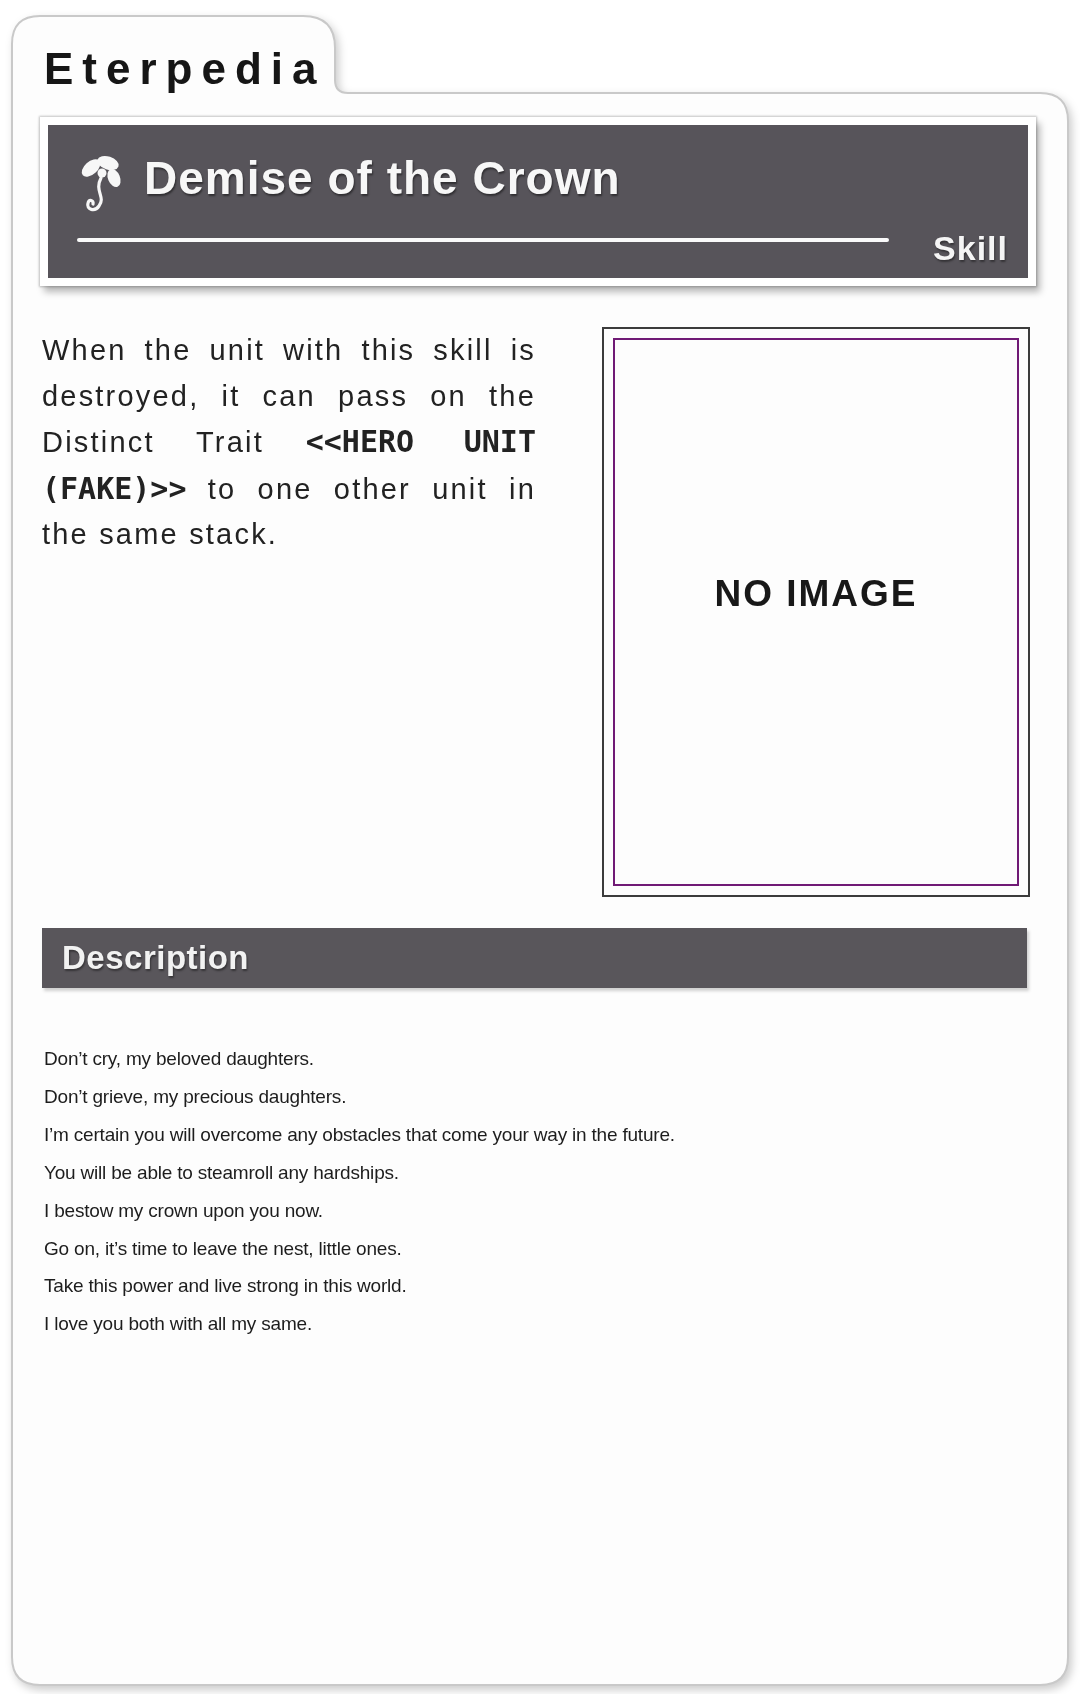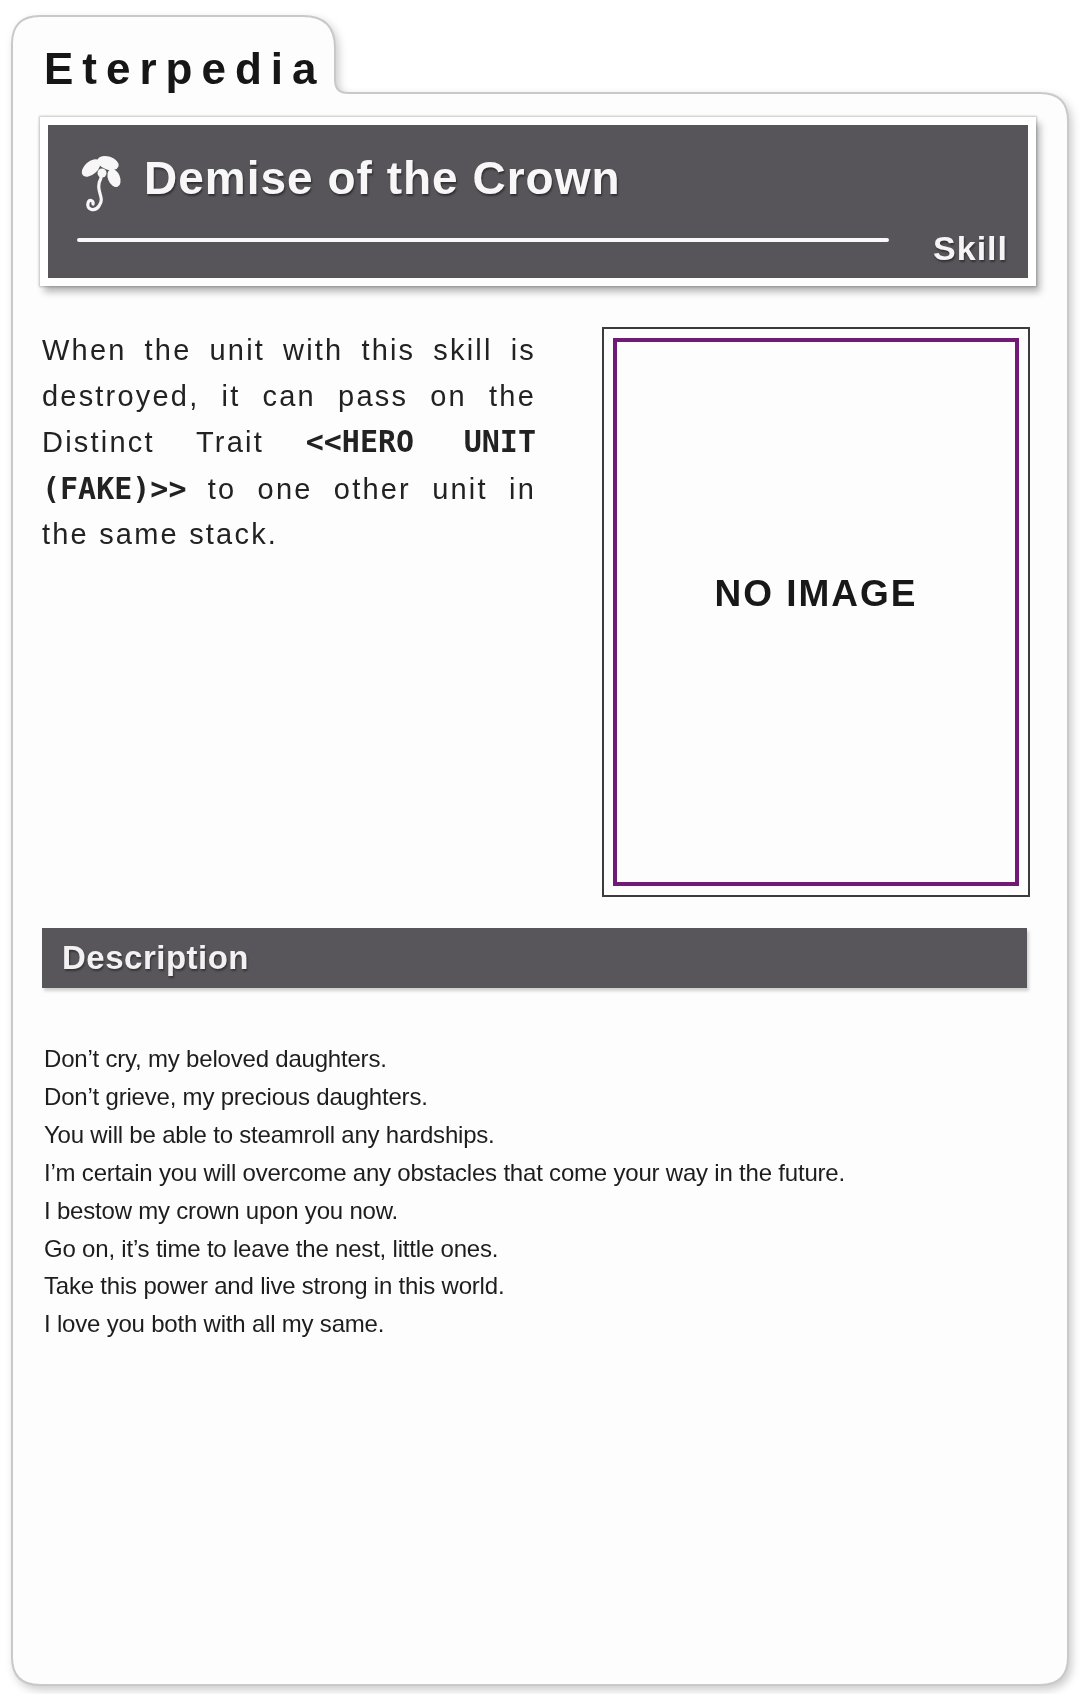--- a/index.html
+++ b/index.html
@@ -56,41 +56,41 @@
     font-weight:bold;font-size:30px;letter-spacing:0;
   }
 
   
   .noimage-outer{
     position:absolute;left:602px;top:327px;width:428px;height:570px;
     border:2px solid #3c3c3c;background:#fdfdfd;box-sizing:border-box;
   }
   .noimage-inner{
     position:absolute;left:9px;top:9px;right:9px;bottom:9px;
-    border:4px solid #701a75;
+    border:2px solid #701a75;
     display:flex;align-items:center;justify-content:center;
   }
   .noimage-text{
     position:relative;top:-18px;
     font-size:37px;font-weight:600;letter-spacing:2px;color:#181818;
   }
 
   
   .description-bar{
     position:absolute;left:42px;top:928px;width:985px;height:60px;
     background:#59565b;display:flex;align-items:center;
     box-shadow:2px 3px 3px rgba(0,0,0,0.18);
   }
   .description-heading{
     margin-left:20px;font-size:33px;font-weight:600;letter-spacing:0.5px;color:#f2f2f2;
     text-shadow:1px 2px 2px rgba(0,0,0,0.4);
   }
   .description-lines{
     position:absolute;left:44px;top:1040px;width:1000px;
-    font-size:24px;line-height:37.9px;letter-spacing:-0.2px;color:#1d1d1d;
+    font-size:19px;line-height:37.9px;letter-spacing:-0.2px;color:#1d1d1d;
   }
   .description-line{white-space:nowrap;}
 </style>
 </head>
 <body>
 
 <svg id="panel-shape" width="1080" height="1694" viewBox="0 0 1080 1694">
   <path d="M 12 44
            Q 12 16 40 16
            L 303 16
@@ -135,19 +135,19 @@
   </div>
 </div>
 
 <div class="description-bar">
   <span class="description-heading">Description</span>
 </div>
 
 <div class="description-lines">
   <div class="description-line">Don’t cry, my beloved daughters.</div>
   <div class="description-line">Don’t grieve, my precious daughters.</div>
+  <div class="description-line">I’m certain you will overcome any obstacles that come your way in the future.</div>
   <div class="description-line">You will be able to steamroll any hardships.</div>
-  <div class="description-line">I’m certain you will overcome any obstacles that come your way in the future.</div>
   <div class="description-line">I bestow my crown upon you now.</div>
   <div class="description-line">Go on, it’s time to leave the nest, little ones.</div>
   <div class="description-line">Take this power and live strong in this world.</div>
   <div class="description-line">I love you both with all my same.</div>
 </div>
 
 </body></html>

